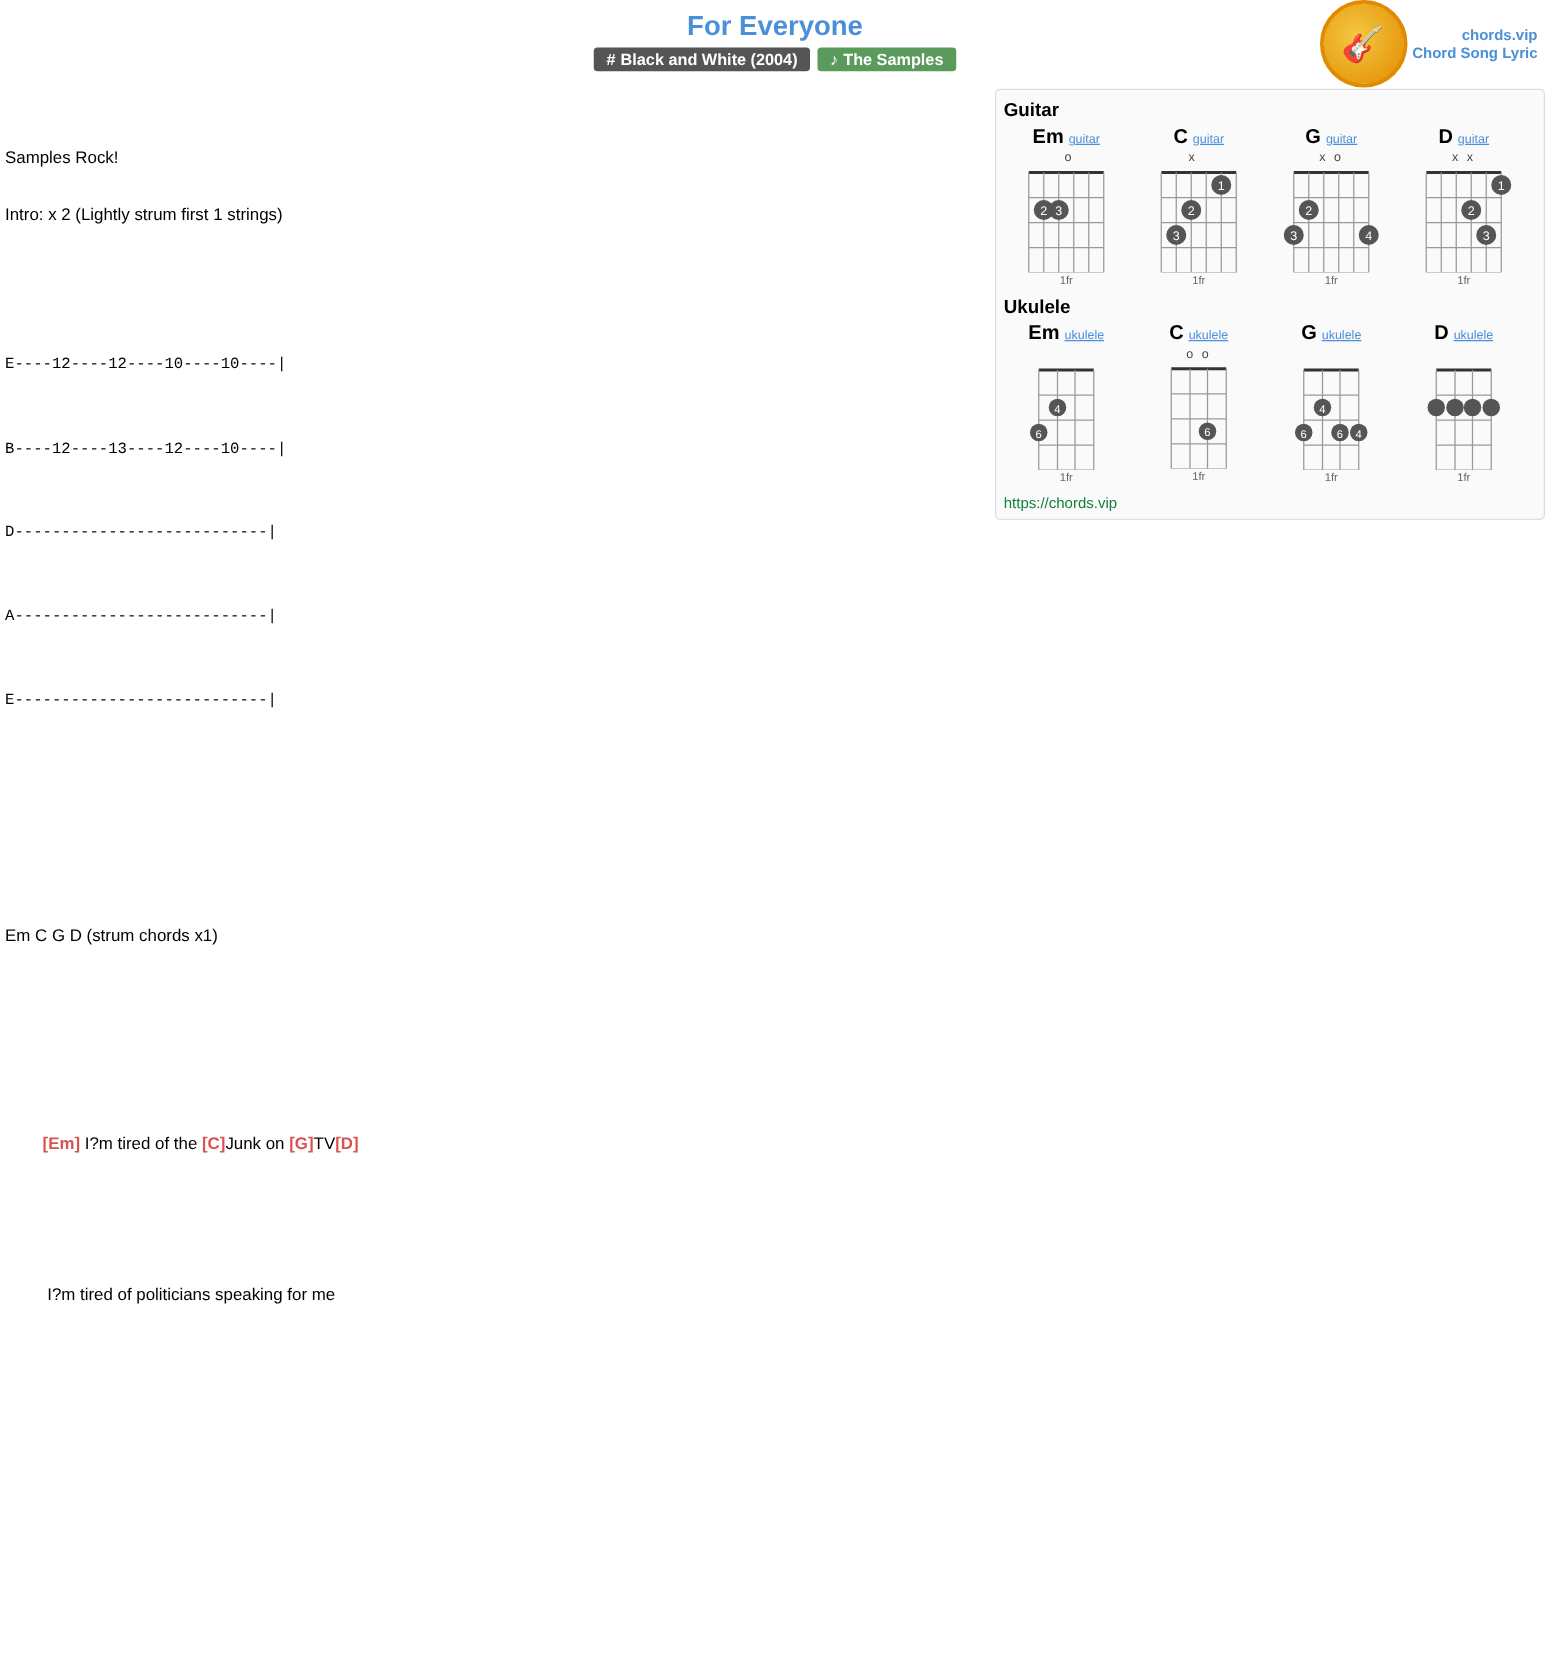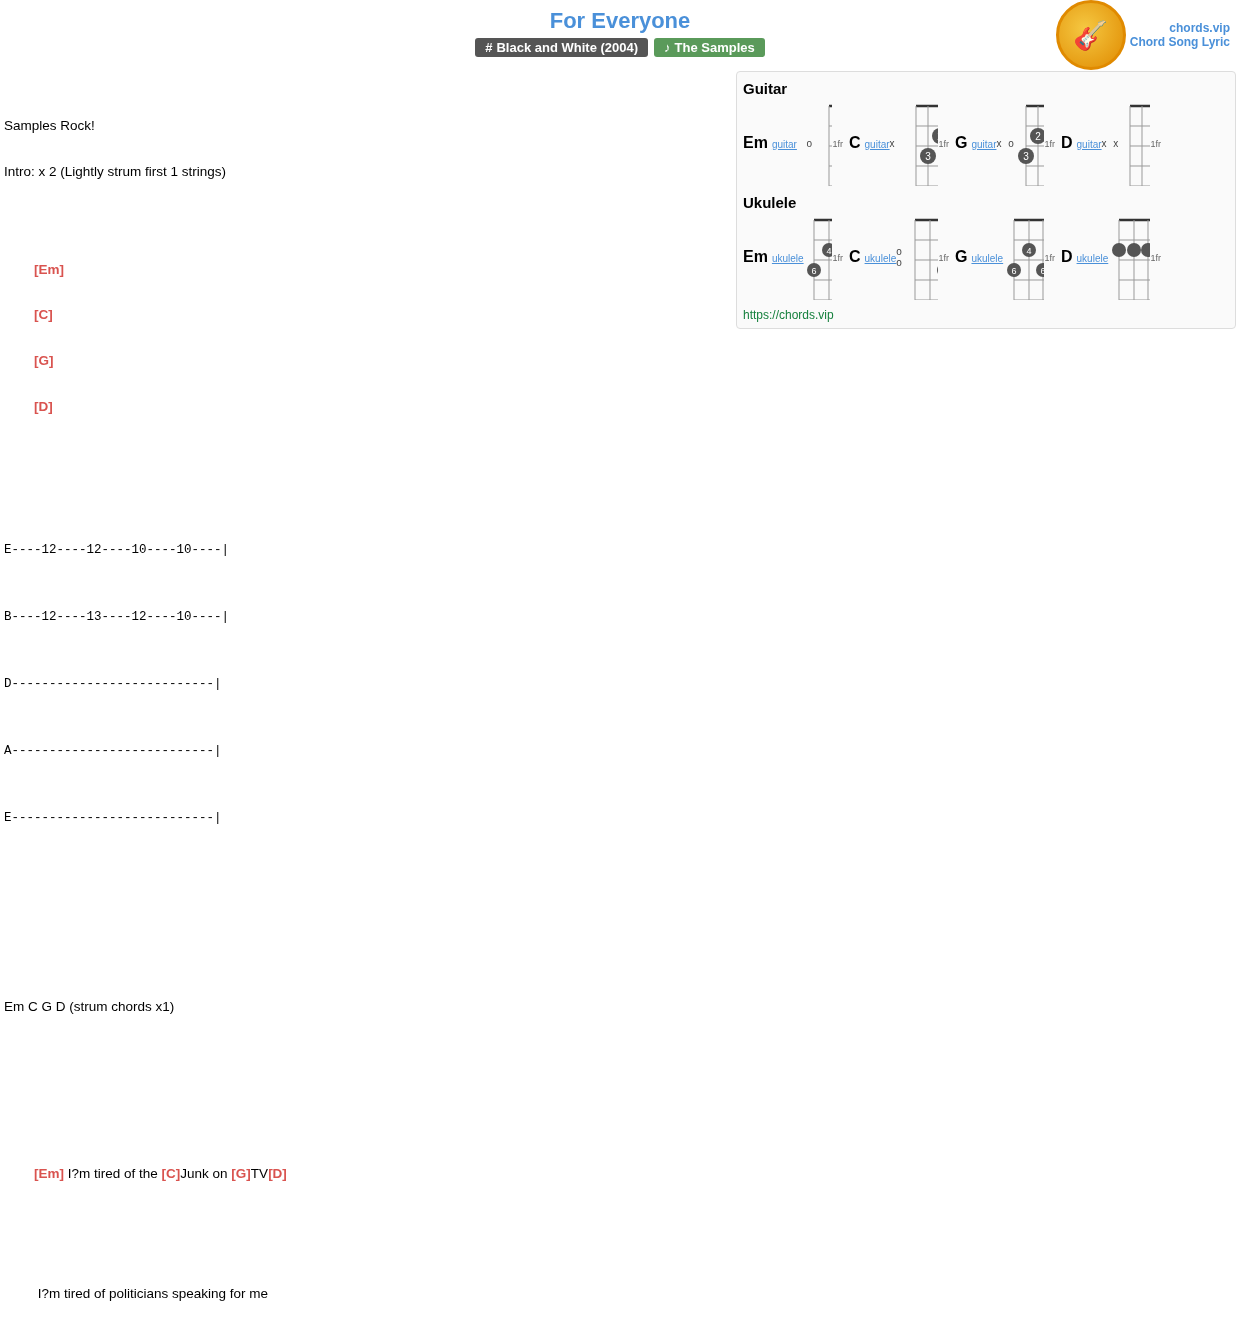--- a/index.html
+++ b/index.html
@@ -68,21 +68,21 @@
     .main-layout {
       display: flex;
       align-items: flex-start;
       padding: 0 4px;
     }
     .lyrics-col {
       flex: 1;
       padding-right: 8px;
     }
     .chords-col {
-      width: 500px;
+      width: 440px;
       flex-shrink: 0;
       margin-left: 28px;
     }
 
     .lyrics-section {
       font-size: 13.5px;
       line-height: 1.7;
       white-space: pre-wrap;
     }
     .chord-link {
@@ -108,21 +108,21 @@
       font-weight: bold;
       margin-bottom: 4px;
     }
     .chord-row {
       display: flex;
       gap: 6px;
       margin-bottom: 8px;
     }
     .chord-diagram {
       display: flex;
-      flex-direction: row;
+      flex-direction: column;
       align-items: center;
       width: 100px;
     }
     .chord-name-row {
       display: flex;
       align-items: baseline;
       gap: 4px;
       margin-bottom: 2px;
     }
     .chord-name {
@@ -172,29 +172,20 @@
 </div>
 
 <div class="main-layout">
   <div class="lyrics-col">
     <div class="lyrics-section">
       <div class="section-block">Samples Rock!
 
 Intro: x 2 (Lightly strum first 1 strings)
 </div>
       <div class="section-block">
-        <span class="chord-link">[Em]</span>
-        <span> </span>
-        <span class="chord-link">[C]</span>
-        <span> </span>
-        <span class="chord-link">[G]</span>
-        <span> </span>
-        <span class="chord-link">[D]</span>
-      </div>
-      <div class="section-block">
         <div class="tab-line">E----12----12----10----10----|</div>
         <div class="tab-line">B----12----13----12----10----|</div>
         <div class="tab-line">D---------------------------|</div>
         <div class="tab-line">A---------------------------|</div>
         <div class="tab-line">E---------------------------|</div>
       </div>
 
       <div class="section-block">
 <br>Em C G D (strum chords x1)<br>
       </div>

